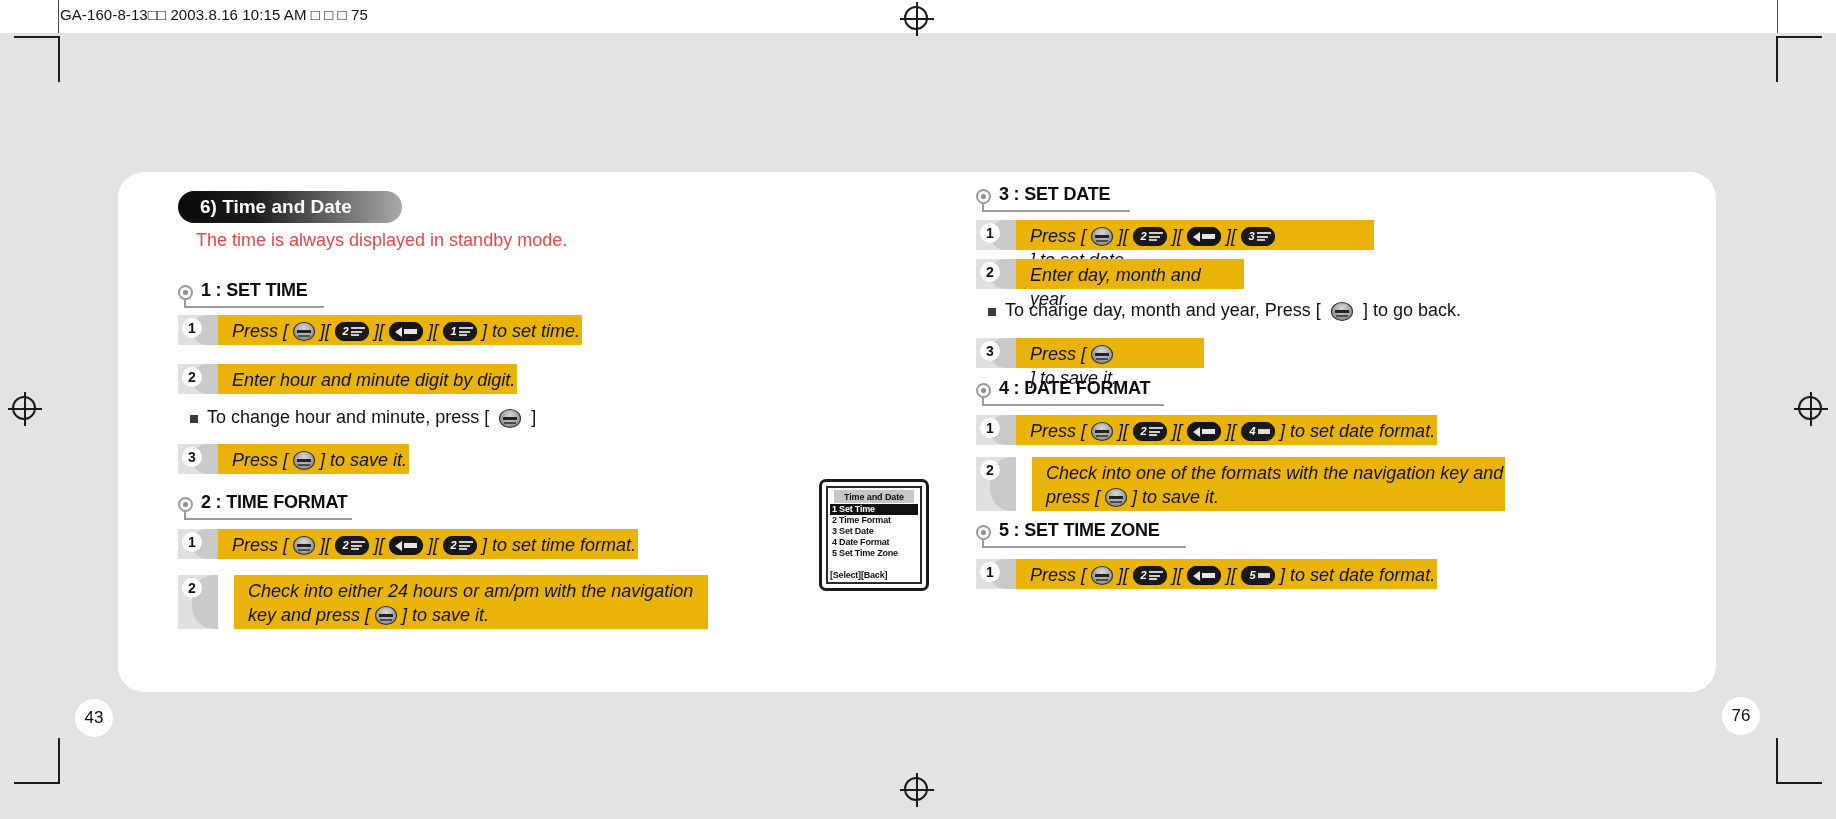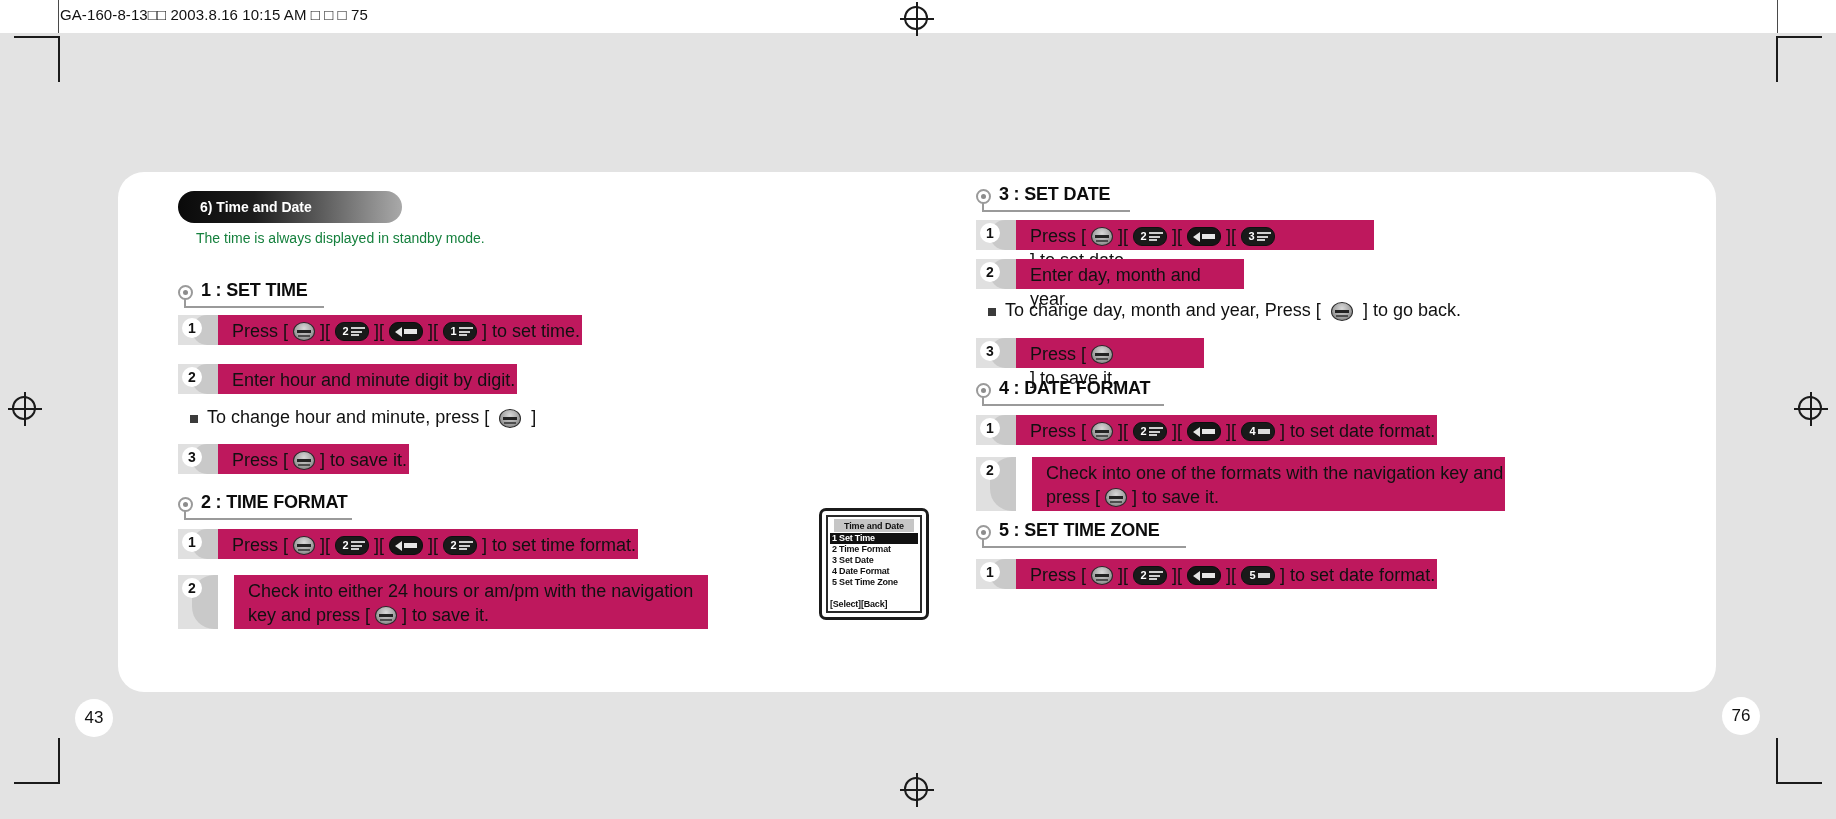--- a/index.html
+++ b/index.html
@@ -57,27 +57,27 @@
     display:flex;align-items:center;justify-content:center;
   }
   .pagenum.n75{left:75px;top:699px;}
   .pagenum.n76{left:1722px;top:697px;}
 
   
   .chapter-pill{
     position:absolute;left:60px;top:19px;
     height:32px;min-width:224px;border-radius:16px;
     background:linear-gradient(to right,#0a0a0a 0%,#1d1d1d 34%,#6d6d6d 72%,#a9a9a9 100%);
-    color:#ffffff;font-size:14px;font-weight:bold;
+    color:#ffffff;font-size:19px;font-weight:bold;
     display:flex;align-items:center;padding:0 22px 0 22px;
     box-sizing:border-box;white-space:nowrap;
   }
   .intro{
     position:absolute;left:78px;top:58px;
-    font-size:14px;color:#15803d;white-space:nowrap;
+    font-size:18px;color:#ef4444;white-space:nowrap;
   }
 
   
   .section-head{position:absolute;height:30px;}
   .sec-bullet{
     position:absolute;left:0;top:5px;width:15px;height:15px;
     border:2px solid #9a9a9a;border-radius:50%;box-sizing:border-box;
     background:#ffffff;
   }
   .sec-bullet::after{
@@ -108,23 +108,23 @@
     color:#111;font-size:14px;font-weight:bold;
     display:flex;align-items:center;justify-content:center;
   }
   .step-badge .swoosh{
     position:absolute;left:14px;top:0;width:26px;height:100%;
     background:#c9c9c9;
     border-top-left-radius:22px;border-bottom-left-radius:22px;
   }
   .step-badge .disc{z-index:2;}
   .step-body{
-    background:#be185d;color:#111;font-size:18px;
+    background:#eab308;color:#111;font-size:18px;
     display:flex;align-items:center;flex-wrap:wrap;
-    padding:5px 2px 5px 14px;line-height:1.33;
+    padding:5px 2px 5px 14px;line-height:1.33;font-style:italic;
   }
   .step-body.two-line{align-items:flex-start;margin-left:16px;}
   .step-line{display:flex;align-items:center;width:100%;white-space:nowrap;}
 
   
   .note{position:absolute;display:flex;align-items:flex-start;font-size:18px;color:#111;}
   .note-sq{
     width:8px;height:8px;background:#3b3b3b;margin-top:8px;margin-right:9px;flex:0 0 8px;
   }
   .note-text{white-space:nowrap;}
@@ -177,21 +177,21 @@
   }
   .key.nav .slab{width:13px;height:5px;background:#e6e6e6;}
   .key.num .slab{width:12px;height:5px;background:#dcdcdc;display:inline-block;}
 
   .kb{font-weight:normal;}
 
   
   .handset{
     position:absolute;left:701px;top:307px;width:110px;height:112px;
     background:#ffffff;border:3px solid #1b1b1b;border-radius:7px;
-    box-sizing:border-box;padding:4px;margin-top:29px;
+    box-sizing:border-box;padding:4px;
   }
   .lcd{
     width:100%;height:100%;background:#ffffff;border:2px solid #2a2a2a;
     box-sizing:border-box;position:relative;overflow:hidden;
   }
   .lcd-title{
     position:absolute;left:6px;right:6px;top:2px;height:13px;
     background:#c6c6c6;color:#111;font-size:9px;font-weight:bold;
     display:flex;align-items:center;justify-content:center;letter-spacing:-.1px;
   }

